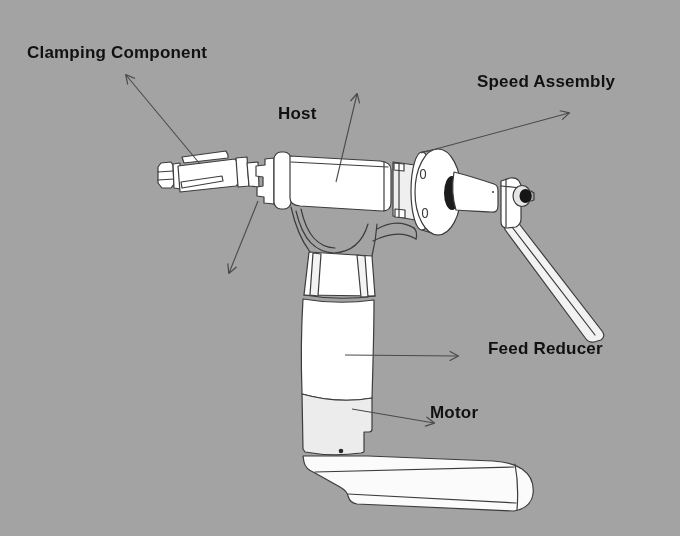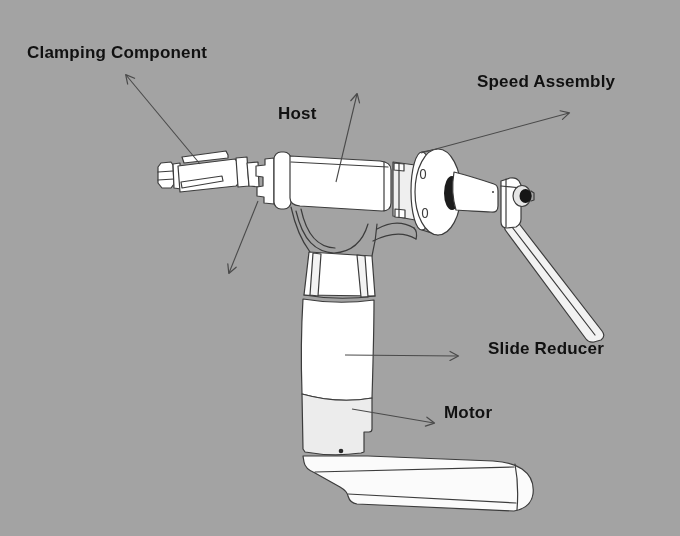--- a/index.html
+++ b/index.html
@@ -18,21 +18,21 @@
     line-height:17px;
     color:#111111;
     white-space:nowrap;
     letter-spacing:0.2px;
   }
   .lbl-clamping{left:27px;top:44px;}
   .lbl-host{left:278px;top:60px;margin-top:45px;}
   .lbl-feed{left:477px;top:73px;}
   .lbl-beveling{left:68px;top:289px;}
   .lbl-speed{left:488px;top:340px;}
-  .lbl-motor{left:444px;top:404px;}
+  .lbl-motor{left:430px;top:404px;}
 </style>
 </head>
 <body>
 
 <div class="stage">
 
   <svg width="680" height="536" viewBox="0 0 680 536">
     <defs>
       <marker id="ah" viewBox="0 0 12 12" refX="10" refY="6" markerWidth="12" markerHeight="12" orient="auto-start-reverse" markerUnits="userSpaceOnUse">
         <path d="M2,1.5 L10.5,6 L2,10.5" fill="none" stroke="#4a4a4a" stroke-width="1.2" stroke-linecap="round" stroke-linejoin="round"></path>
@@ -124,15 +124,15 @@
       <path d="M421,153 L569,113" marker-end="url(#ah)"></path>
       <path d="M258,201 L229,273" marker-end="url(#ah)"></path>
       <path d="M345,355 L458,356" marker-end="url(#ah)"></path>
       <path d="M352,409 L434,423" marker-end="url(#ah)"></path>
     </g>
   </svg>
 
   <div class="lbl lbl-clamping">Clamping Component</div>
   <div class="lbl lbl-host">Host</div>
   <div class="lbl lbl-feed">Speed Assembly</div>
-  <div class="lbl lbl-speed">Slide Reducer</div>
+  <div class="lbl lbl-speed">Feed Reducer</div>
   <div class="lbl lbl-motor">Motor</div>
 </div>
 
 </body></html>

